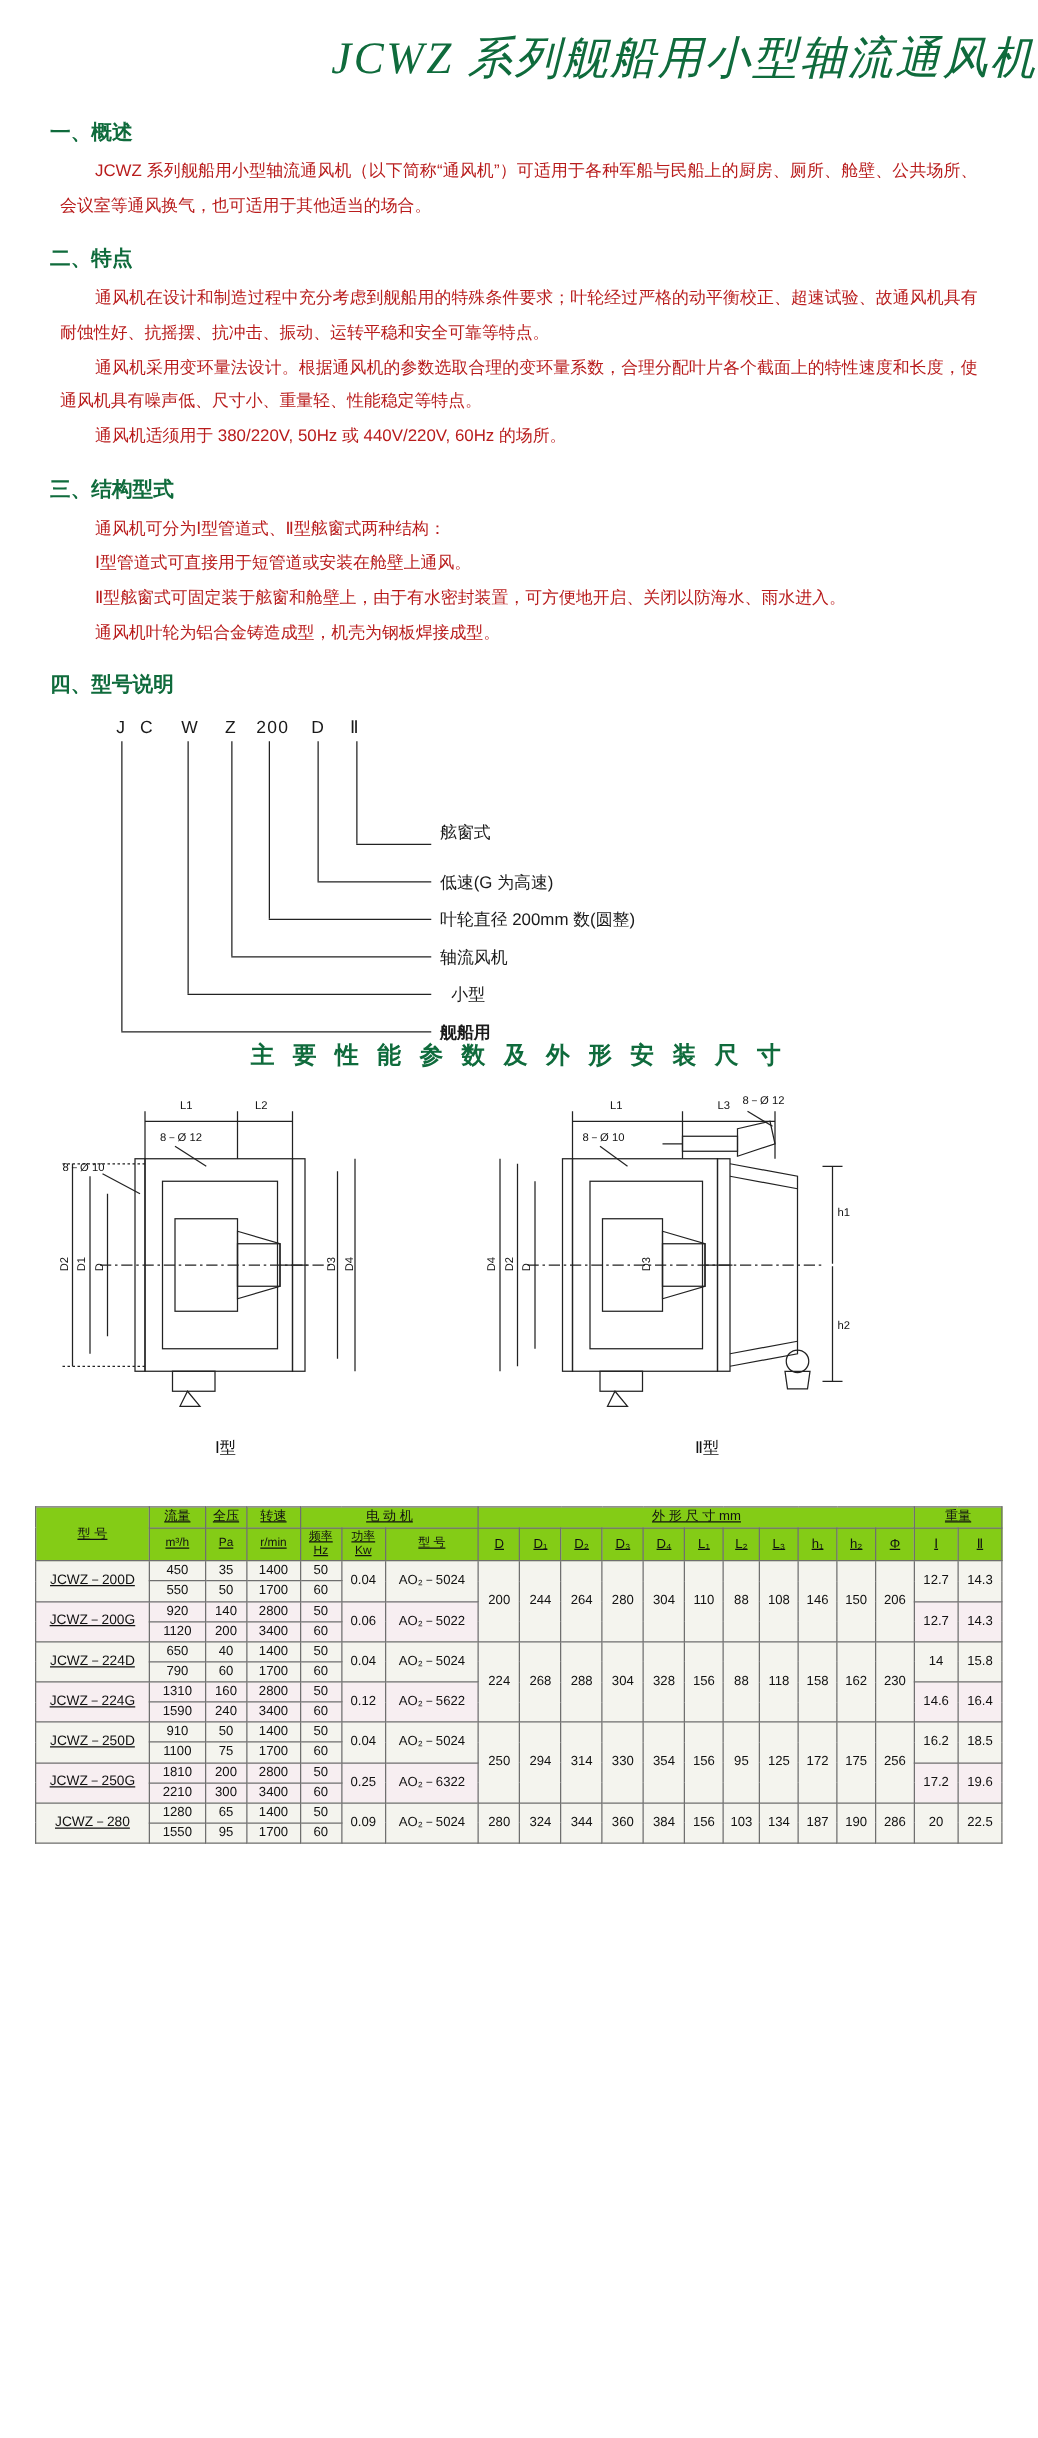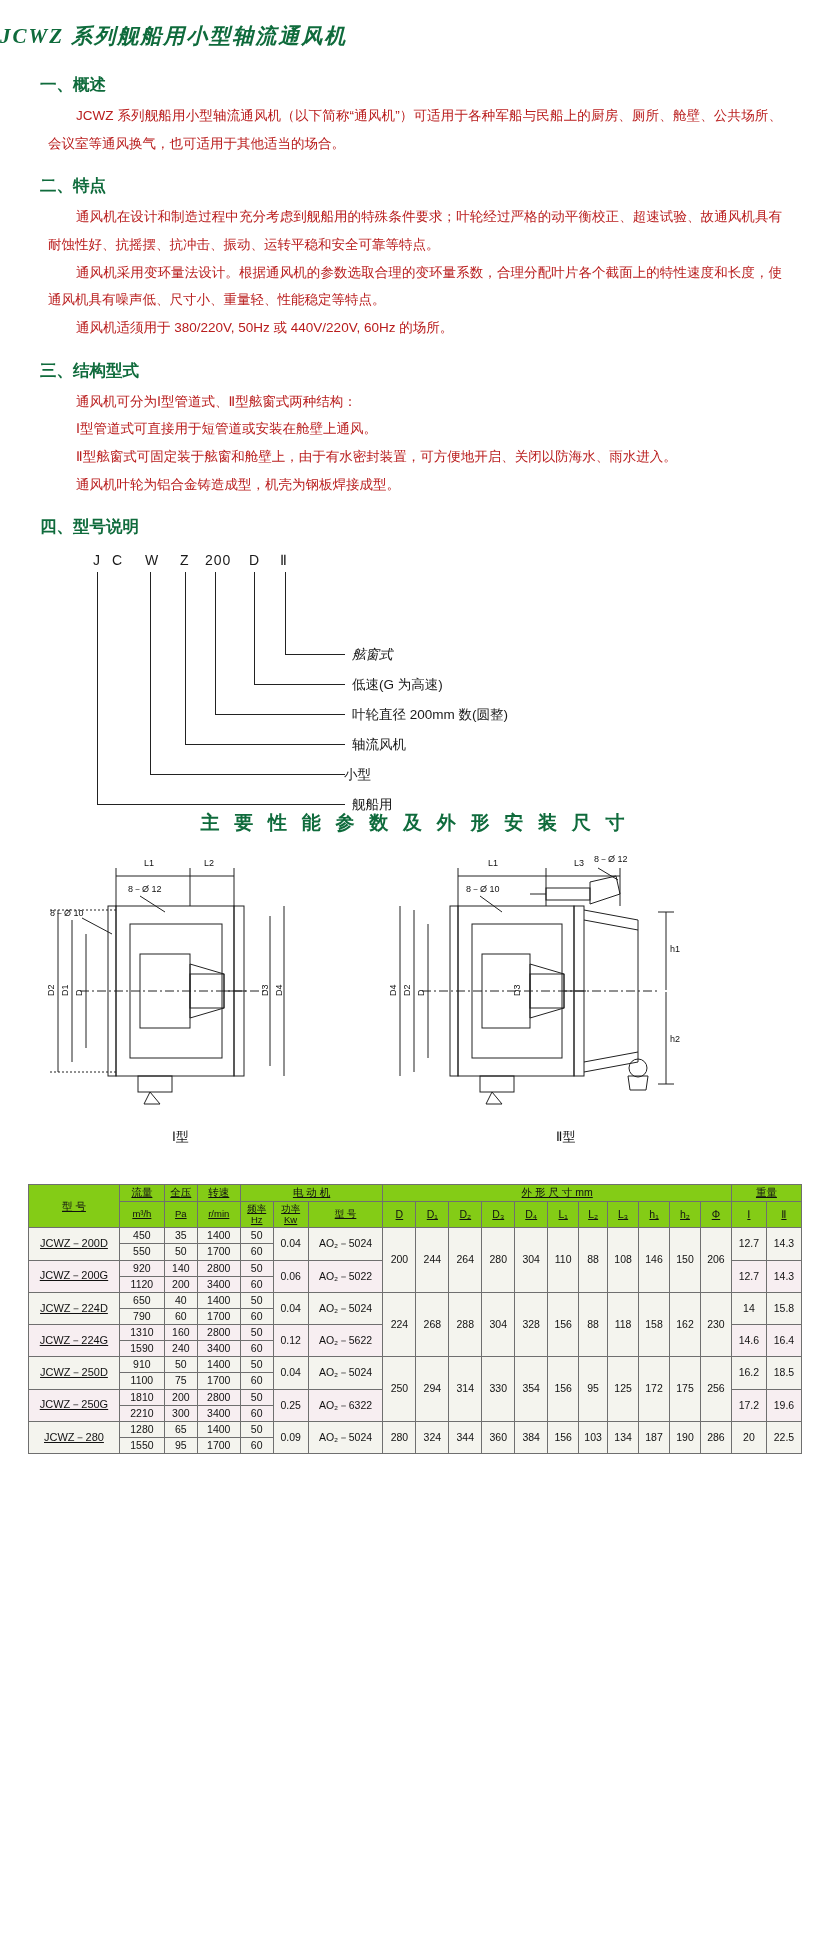--- a/index.html
+++ b/index.html
@@ -6,24 +6,24 @@
   body{
     width:830px;
     background:#ffffff;
     font-family:"Liberation Sans", sans-serif;
     color:#1a1a1a;
   }
   .page{width:830px; position:relative; padding-bottom:20px;}
 
   
   .main-title{
-    text-align:left;
+    text-align:right;
     color:#0f6b3c;
-    font-weight:bold;
-    font-size:21px;
+    font-weight:normal;
+    font-size:36px;
     letter-spacing:2px;
     font-style:italic;
     padding:22px 0 6px 0;
     font-family:"Liberation Serif", serif;
   }
 
   
   .sec-head{
     color:#0f6b3c;
     font-weight:bold;
@@ -139,26 +139,26 @@
     <div class="lead v" style="left:150px; top:20px;  height:202px;"></div>
     <div class="lead v" style="left:97px;  top:20px;  height:232px;"></div>
 
     <div class="lead h" style="left:285px; top:102px; width:60px;"></div>
     <div class="lead h" style="left:254px; top:132px; width:91px;"></div>
     <div class="lead h" style="left:215px; top:162px; width:130px;"></div>
     <div class="lead h" style="left:185px; top:192px; width:160px;"></div>
     <div class="lead h" style="left:150px; top:222px; width:195px;"></div>
     <div class="lead h" style="left:97px;  top:252px; width:248px;"></div>
 
-    <span class="ltext" style="left:352px; top:94px;font-style:italic;">舷窗式</span>
+    <span class="ltext" style="left:352px; top:84px;">舷窗式</span>
     <span class="ltext" style="left:352px; top:124px;">低速(G 为高速)</span>
     <span class="ltext" style="left:352px; top:154px;">叶轮直径 200mm 数(圆整)</span>
     <span class="ltext" style="left:352px; top:184px;">轴流风机</span>
-    <span class="ltext" style="left:344px; top:214px;">小型</span>
-    <span class="ltext" style="left:352px; top:244px;">舰船用</span>
+    <span class="ltext" style="left:361px; top:214px;">小型</span>
+    <span class="ltext" style="left:352px; top:244px;font-weight:bold;">舰船用</span>
   </div>
 
   <div class="sub-title">主 要 性 能 参 数 及 外 形 安 装 尺 寸</div>
 
   <div class="drawings">
 
     <svg width="340" height="300" viewBox="0 0 340 300" style="position:absolute;left:20px;top:0;">
       <g stroke="#222" fill="none" stroke-width="1">
 
         <line x1="96" y1="22" x2="96" y2="60"></line>

